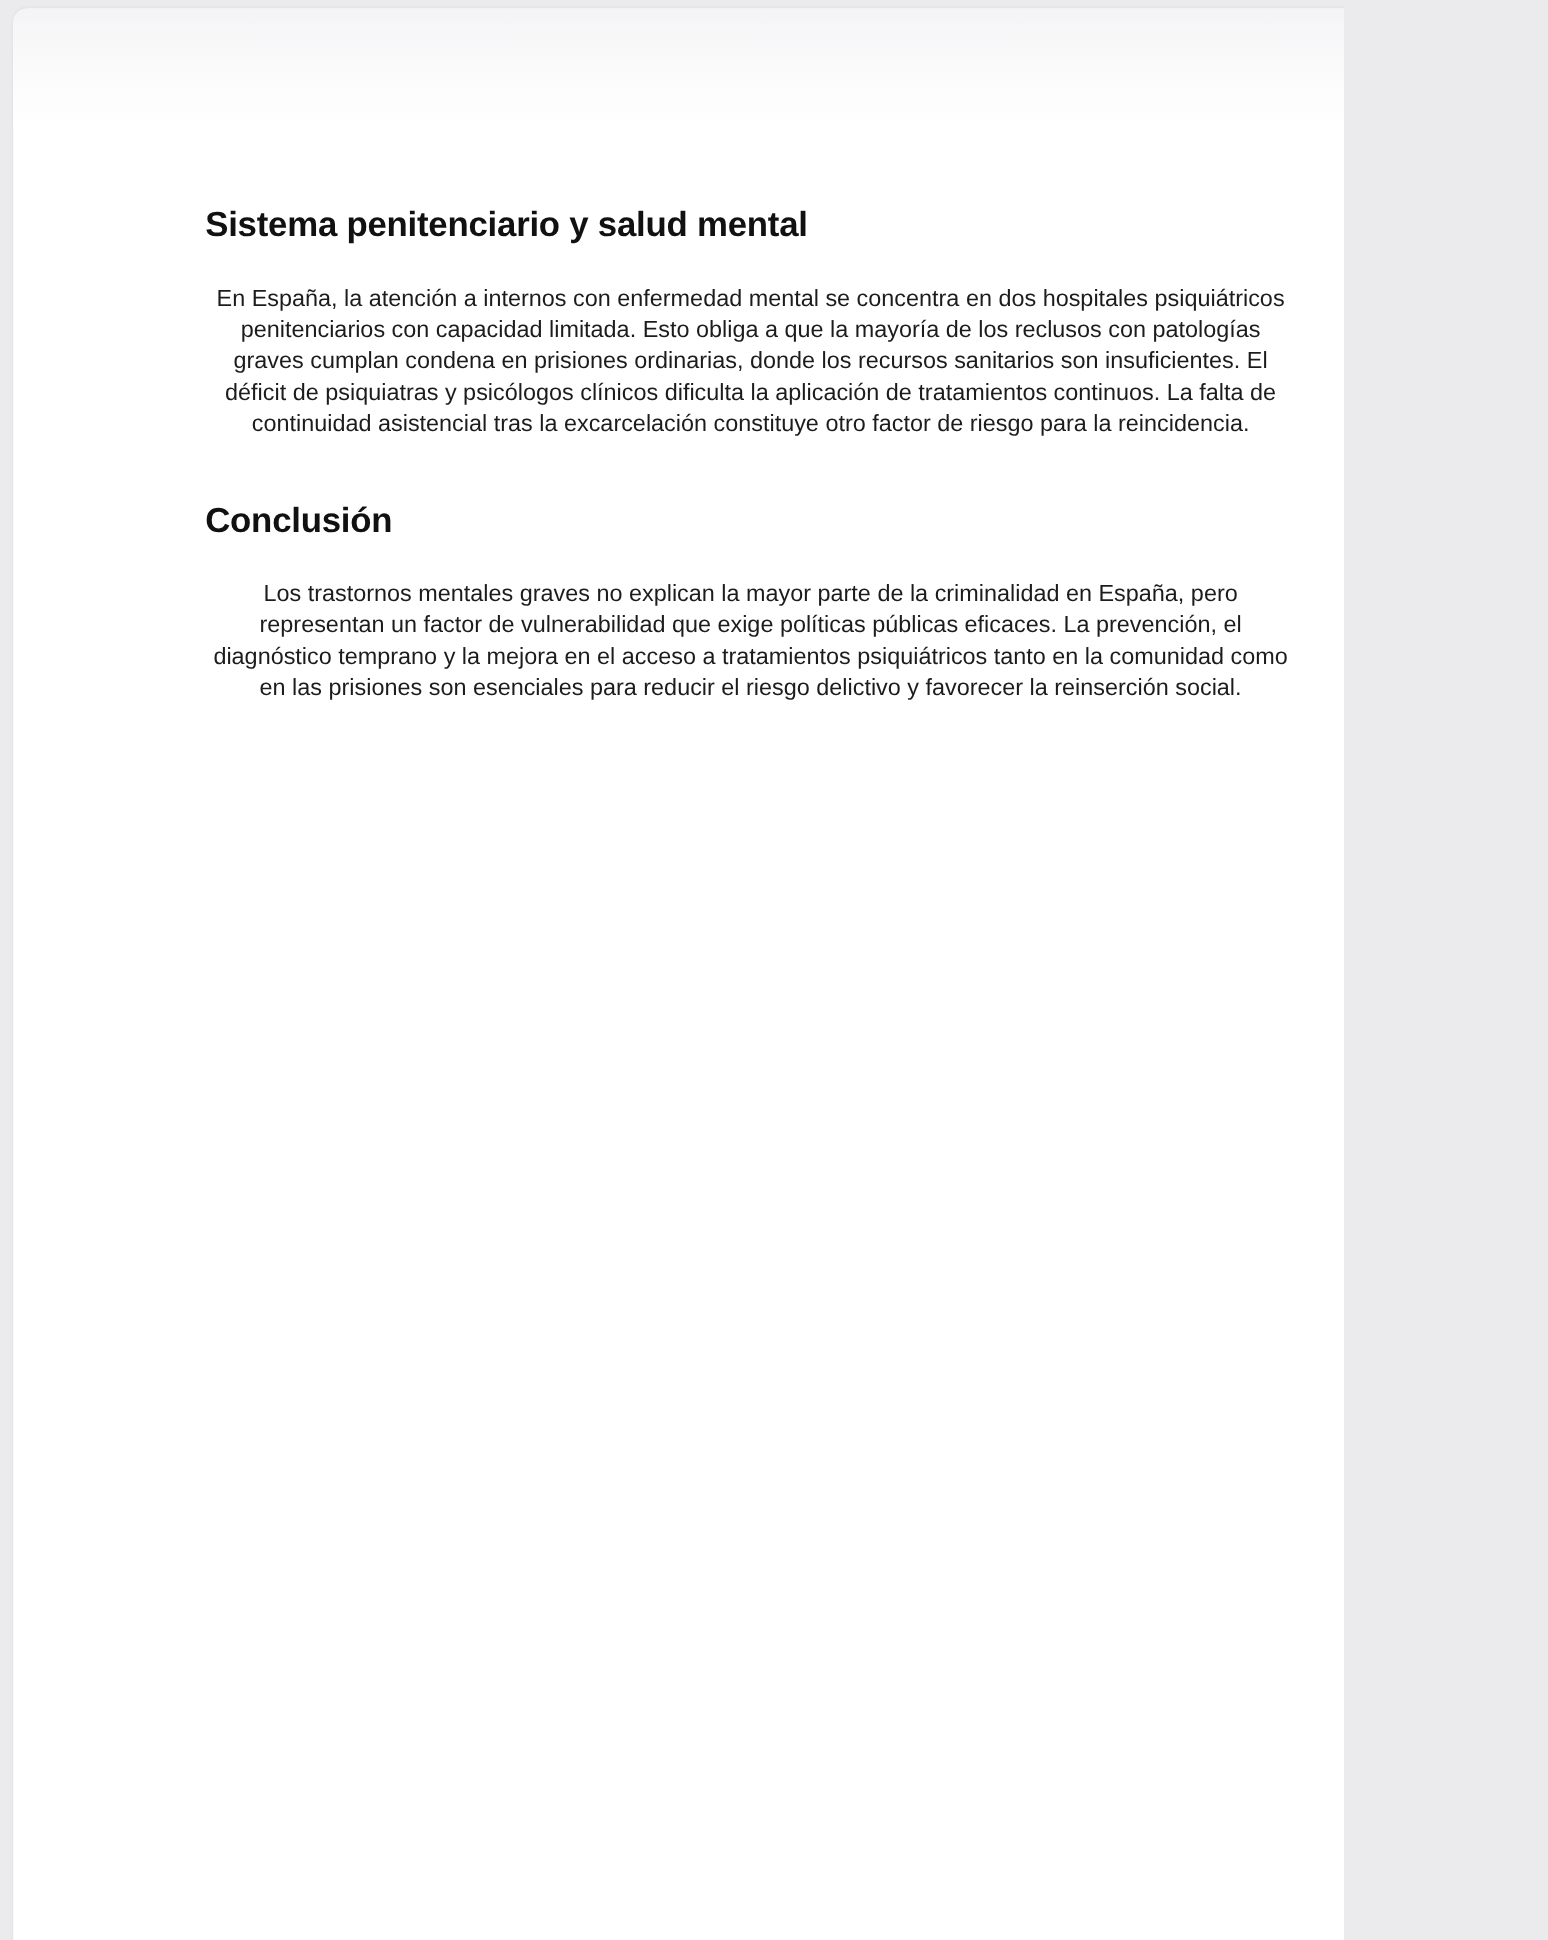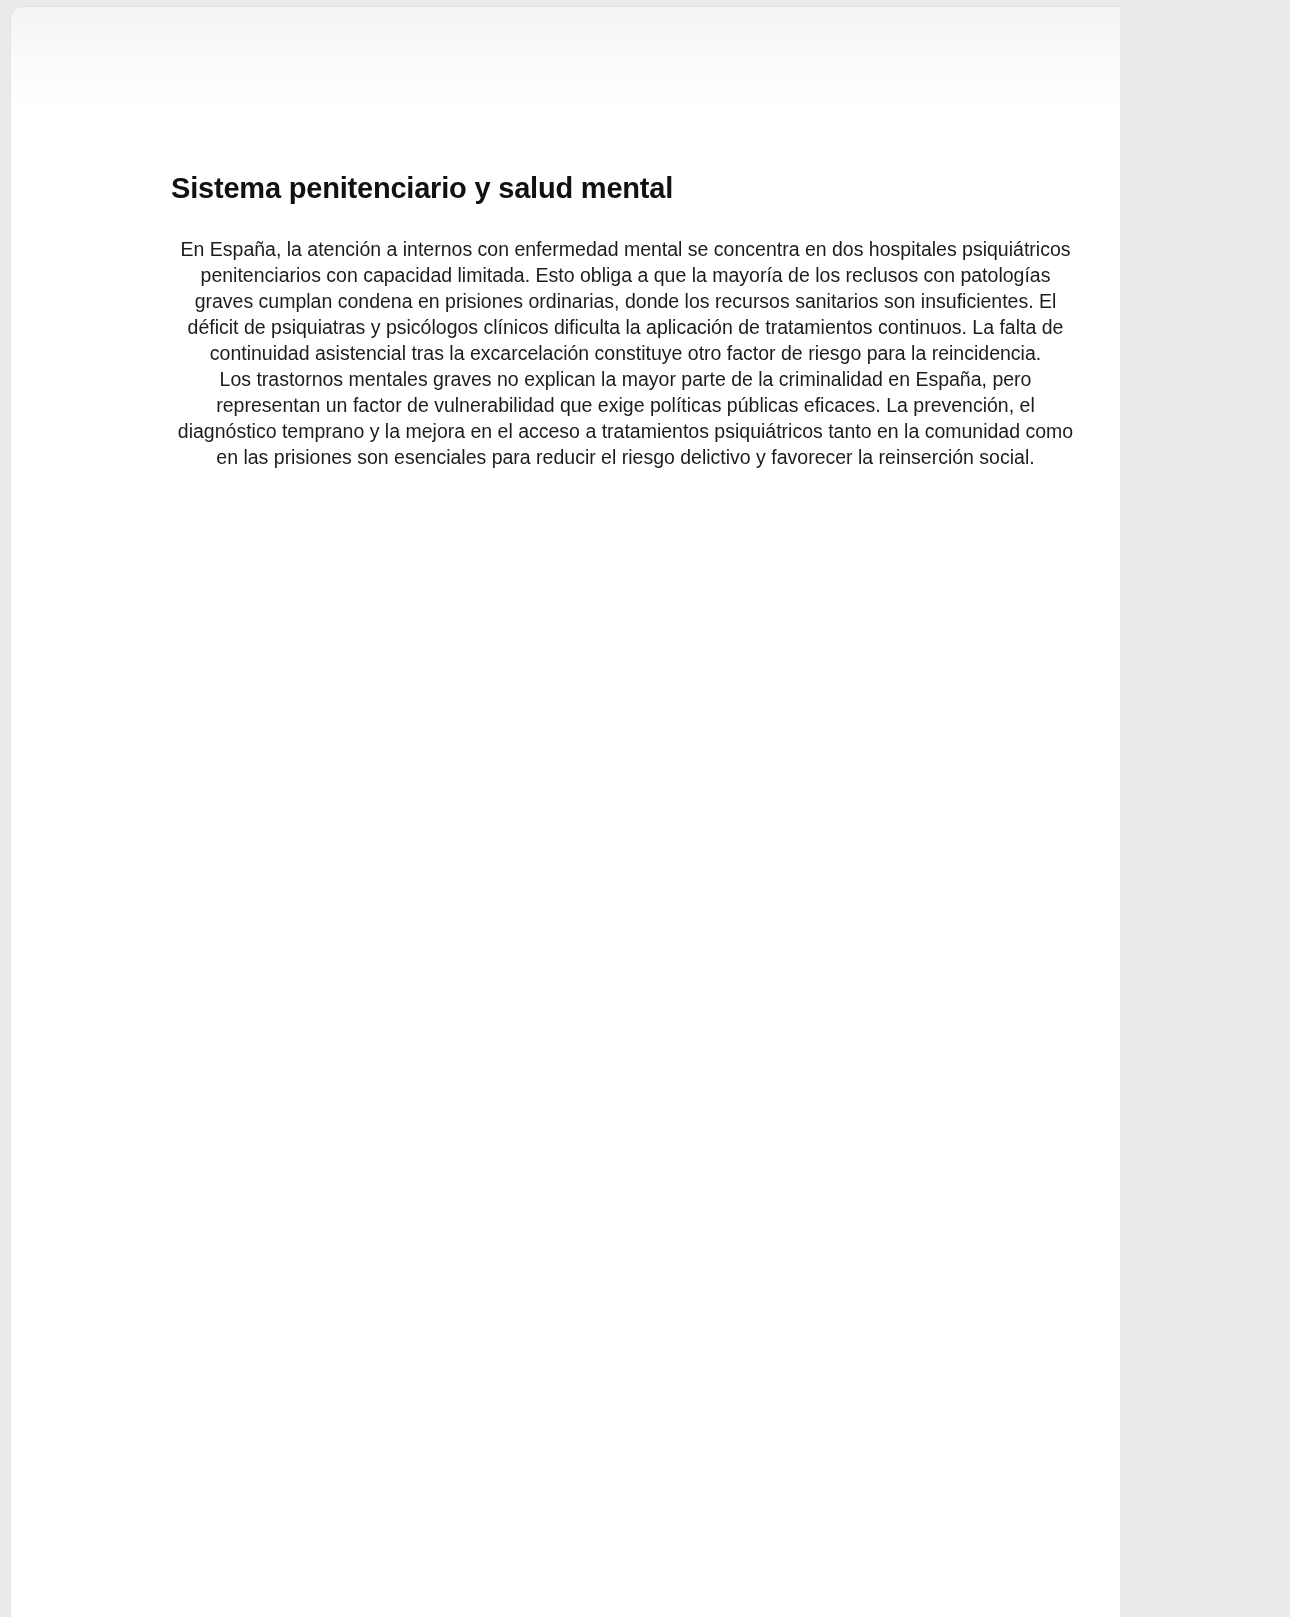--- a/index.html
+++ b/index.html
@@ -79,20 +79,21 @@
     <div class="paper-top-shade"></div>
 
     <div class="content">
 
       <div class="section">
         <h2 class="section-heading">Sistema penitenciario y salud mental</h2>
         <p class="section-paragraph">En España, la atención a internos con enfermedad mental se concentra en dos hospitales psiquiátricos penitenciarios con capacidad limitada. Esto obliga a que la mayoría de los reclusos con patologías graves cumplan condena en prisiones ordinarias, donde los recursos sanitarios son insuficientes. El déficit de psiquiatras y psicólogos clínicos dificulta la aplicación de tratamientos continuos. La falta de continuidad asistencial tras la excarcelación constituye otro factor de riesgo para la reincidencia.</p>
       </div>
 
       <div class="section">
+        <h2 class="section-heading">Conclusión</h2>
         <p class="section-paragraph">Los trastornos mentales graves no explican la mayor parte de la criminalidad en España, pero representan un factor de vulnerabilidad que exige políticas públicas eficaces. La prevención, el diagnóstico temprano y la mejora en el acceso a tratamientos psiquiátricos tanto en la comunidad como en las prisiones son esenciales para reducir el riesgo delictivo y favorecer la reinserción social.</p>
       </div>
 
     </div>
   </div>
 
   <div class="scroll-thumb"></div>
 
 </div>
 

